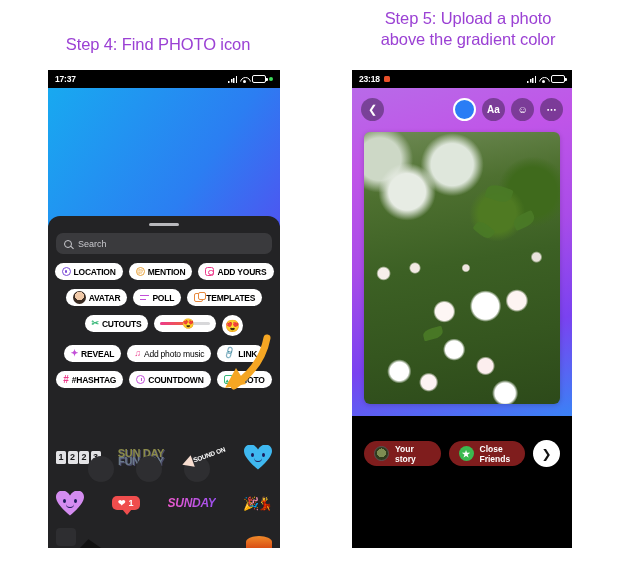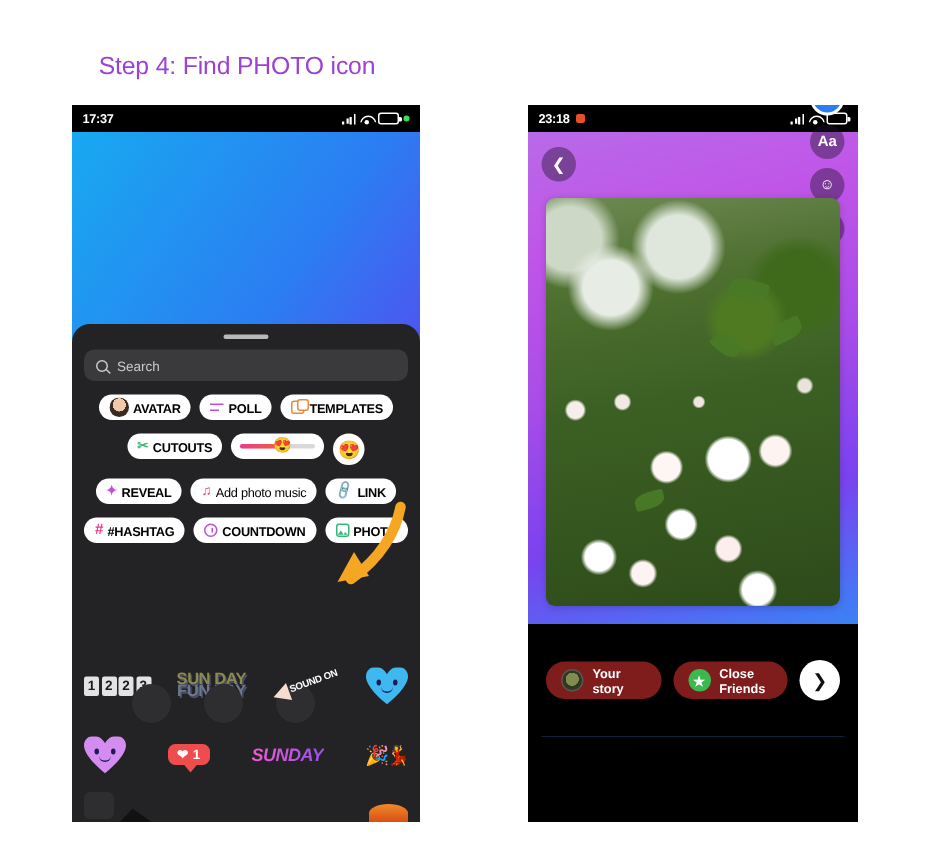--- a/index.html
+++ b/index.html
@@ -189,21 +189,21 @@
   #right-canvas {
     position: relative; width: 100%; height: 403px;
     background: linear-gradient(165deg, #b86ae8 0%, #c055e8 18%, #a94ce8 40%, #7a42f0 62%, #3f7df5 82%, #1fa6ef 100%);
     border-radius: 0 0 10px 10px;
   }
   .r-toolbar { position:absolute; left:0; right:0; top:0; height:42px; display:flex; align-items:center; padding: 0 9px; }
   .tb-back {
     width: 23px; height: 23px; border-radius: 50%; background: rgba(30,20,40,0.42);
     display:flex; align-items:center; justify-content:center; color:#fff; font-size:11px;
   }
-  .tb-right { margin-left: auto; display:flex; align-items:center; gap: 6px; flex-direction: column; }
+  .tb-right { margin-left: auto; display:flex; align-items:center; gap: 6px; }
   .tb-btn {
     width: 23px; height: 23px; border-radius:50%; background: rgba(30,20,40,0.42);
     display:flex; align-items:center; justify-content:center; color:#fff; font-size:10px; font-weight:bold;
   }
   .tb-color { background:#2a7df5; border:2px solid #fff; }
 
   .photo-wrap {
     position:absolute; left: 12px; top: 44px; width: 196px; height: 272px;
     border-radius: 6px; overflow: hidden; box-shadow: 0 1px 5px rgba(0,0,0,0.18);
   }
@@ -249,20 +249,24 @@
     display:flex; align-items:center; justify-content:center; color:#fff; font-size:9px; }
   .next-btn { width: 27px; height:27px; border-radius:50%; background:#fff; color:#111;
     display:flex; align-items:center; justify-content:center; font-size:12px; flex:none; }
 </style>
 </head>
 <body>
 
 <div class="page">
 
   <div class="title" id="title-left">Step 4: Find PHOTO icon</div>
+  <div class="title" id="title-right">
+    <div>Step 5: Upload a photo</div>
+    <div>above the gradient color</div>
+  </div>
 
   <div class="phone" id="phone-left">
 
     <div class="statusbar">
       <div class="status-time">17:37</div>
       <div class="status-right">
         <span class="ic-signal"></span>
         <span class="ic-wifi"></span>
         <span class="ic-batt"></span>
         <span class="greendot"></span>
@@ -272,20 +276,34 @@
     <div id="left-canvas">
 
       <div class="sheet">
         <div class="grabber"></div>
 
         <div class="searchbar">
           <span class="mag"></span>
           <span>Search</span>
         </div>
 
+        <div class="chiprow">
+          <div class="chip">
+            <span class="cico ic-pin"></span>
+            <span>LOCATION</span>
+          </div>
+          <div class="chip">
+            <span class="cico ic-at">@</span>
+            <span>MENTION</span>
+          </div>
+          <div class="chip">
+            <span class="cico ic-cam"></span>
+            <span>ADD YOURS</span>
+          </div>
+        </div>
 
 
         <div class="chiprow">
           <div class="chip">
             <span class="ic-avatar"></span>
             <span>AVATAR</span>
           </div>
           <div class="chip">
             <span class="cico ic-poll"></span>
             <span>POLL</span>

